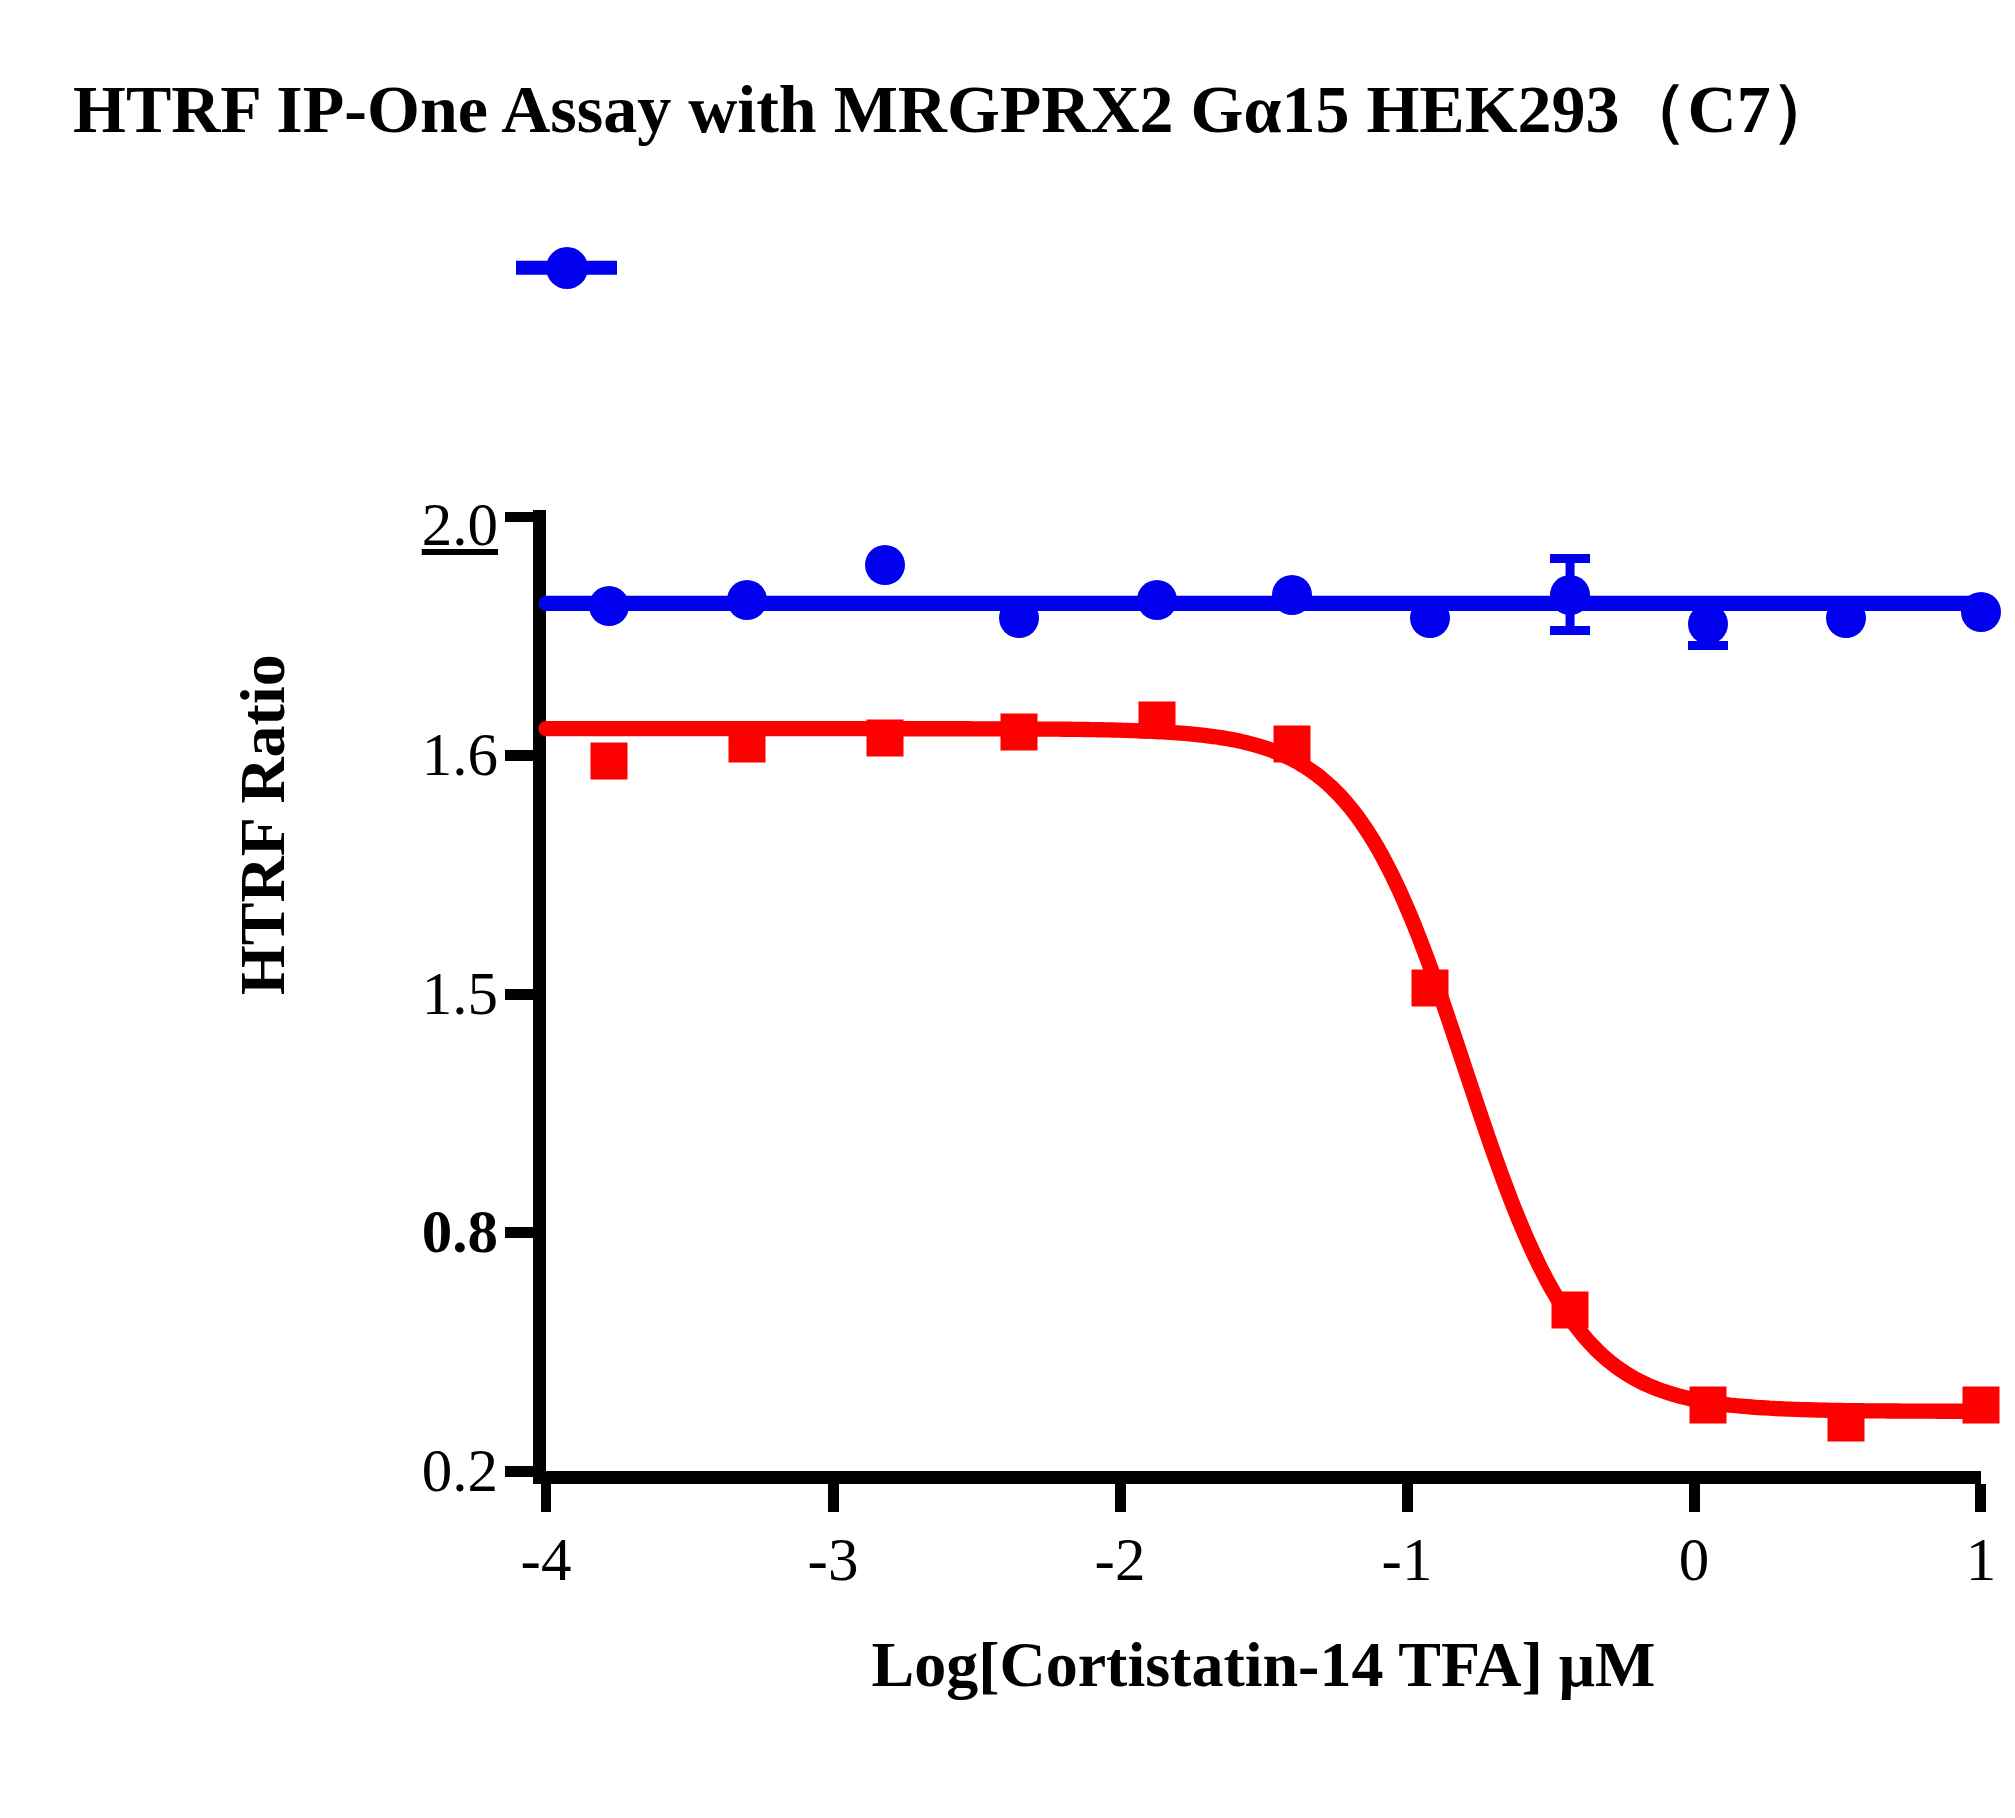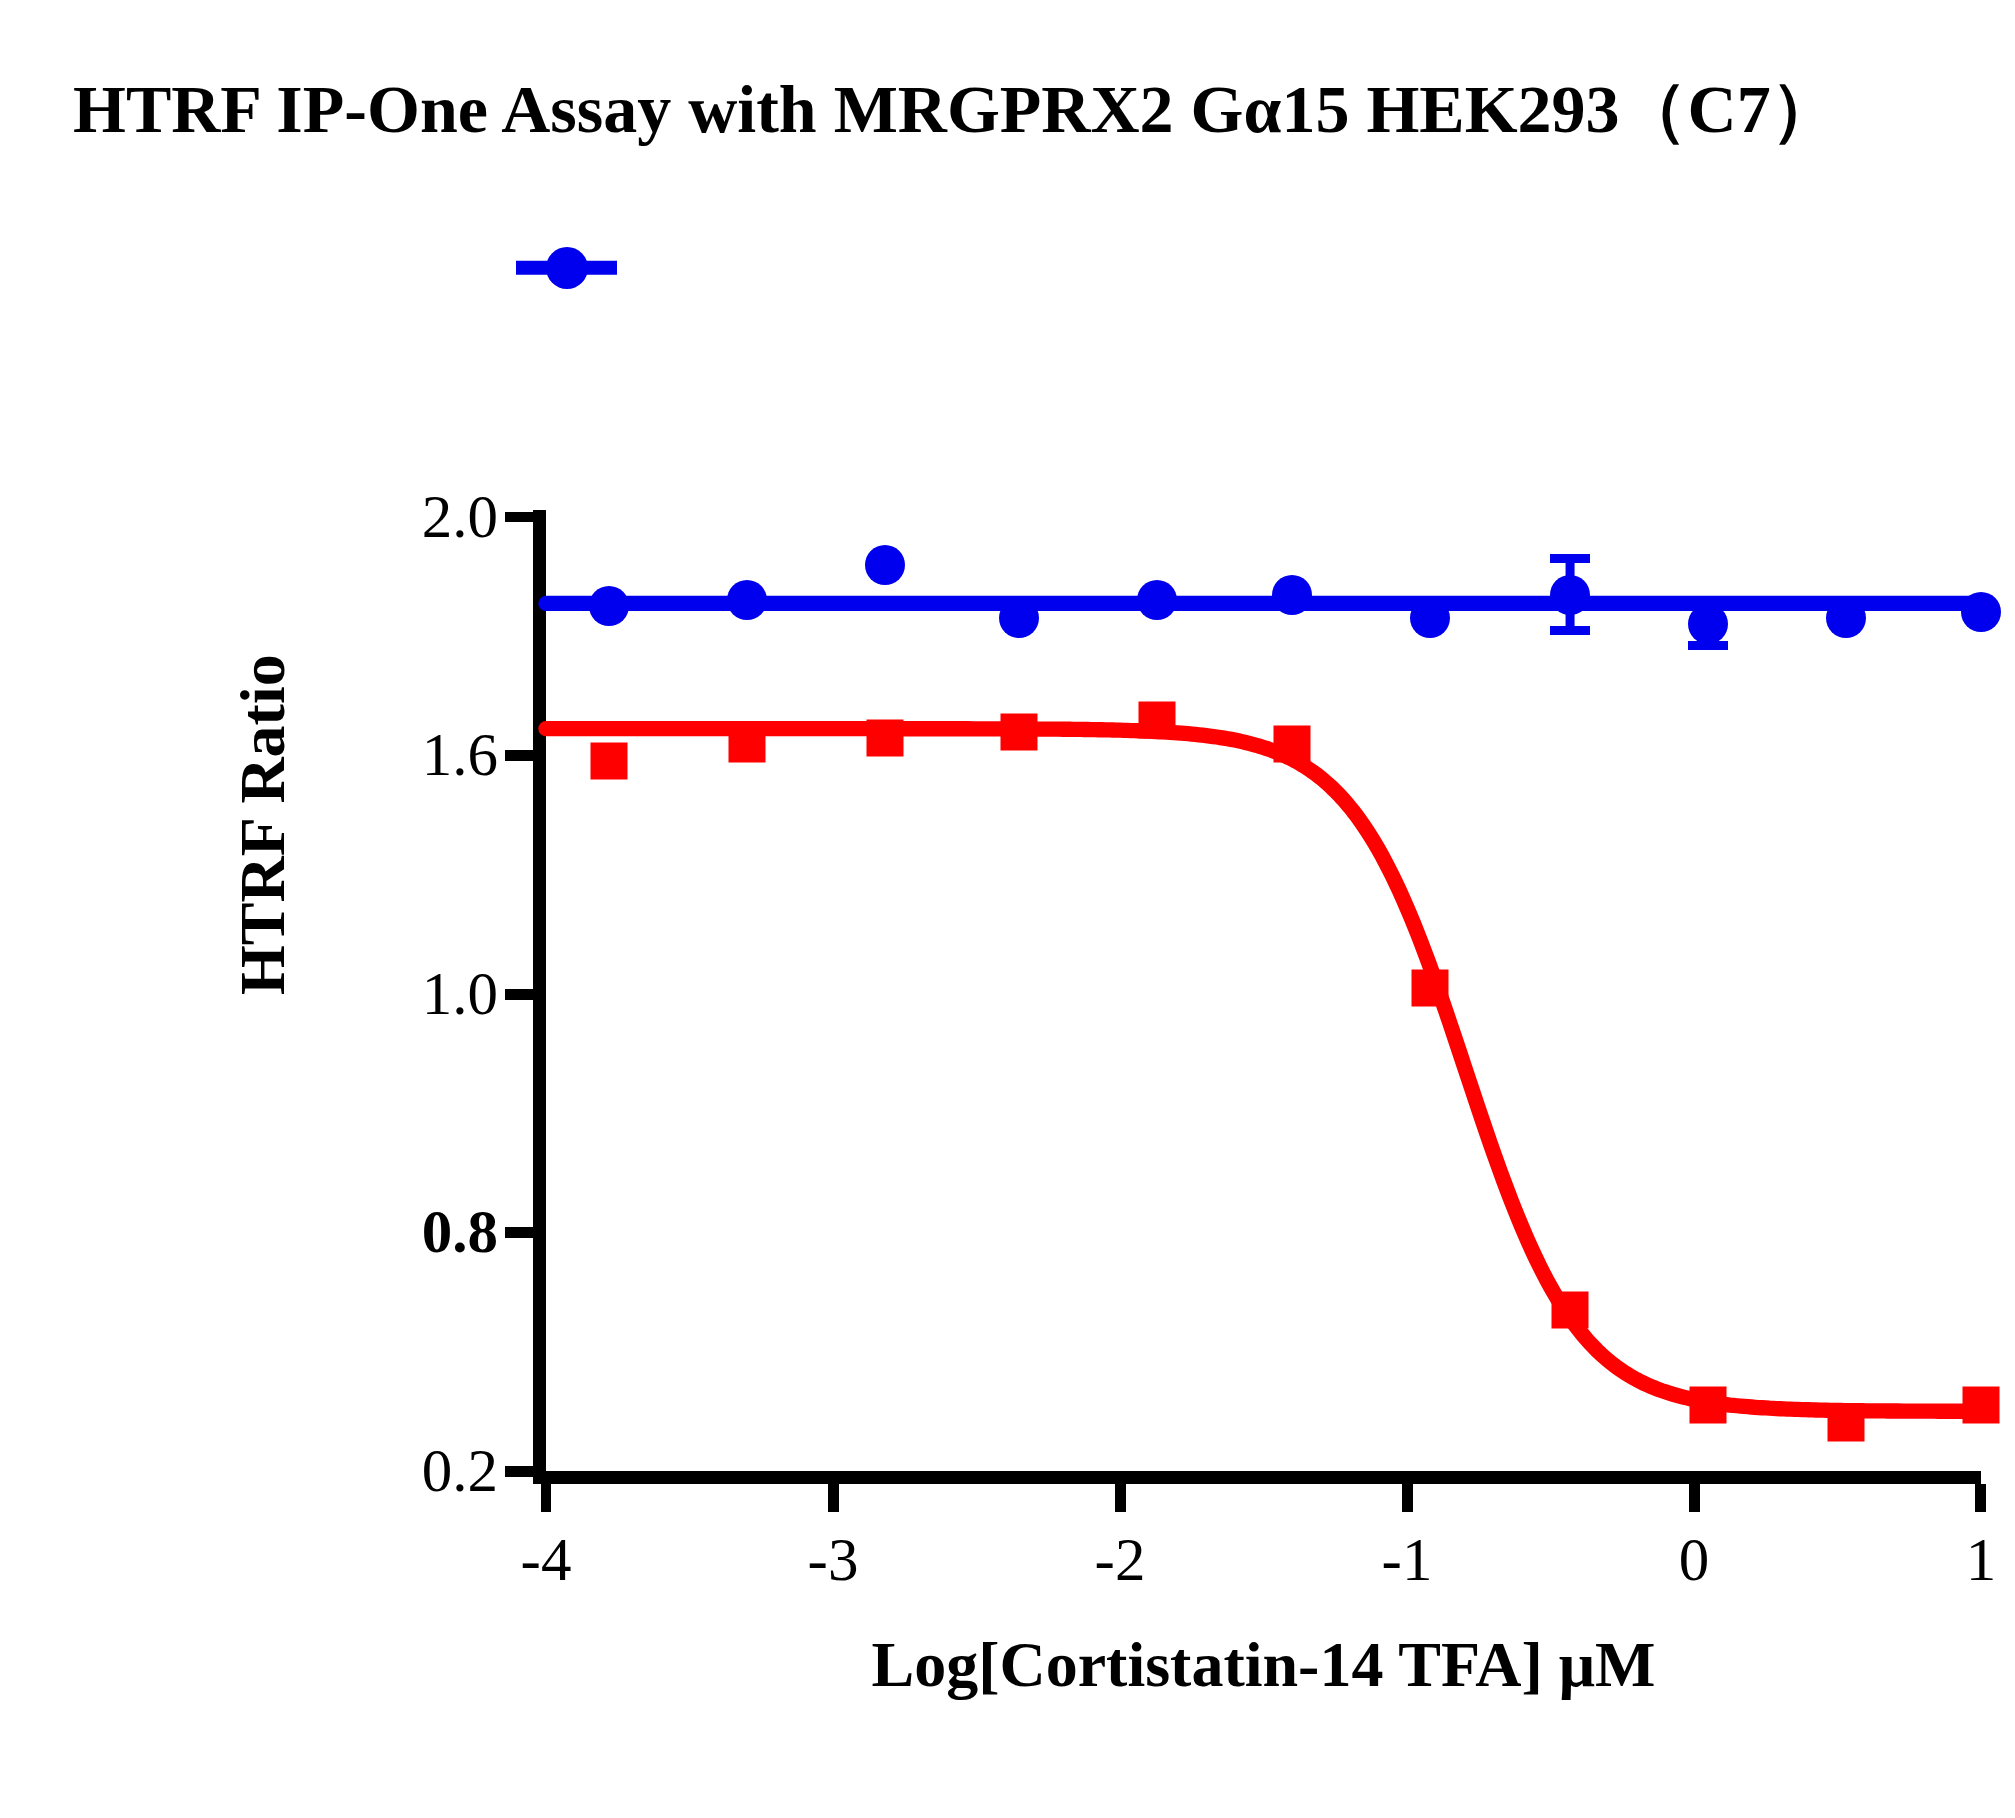--- a/index.html
+++ b/index.html
@@ -82,23 +82,23 @@
         <div class="tick-x" style="left: -5.2px;"></div>
         <div class="tick-x" style="left: 282px;"></div>
         <div class="tick-x" style="left: 569px;"></div>
         <div class="tick-x" style="left: 856px;"></div>
         <div class="tick-x" style="left: 1143px;"></div>
         <div class="tick-x" style="left: 1429px;"></div>
       </div>
     <div id="labels-y">
         <div class="ylab" style="top: 954px;">0.2</div>
         <div class="ylab" style="top: 715px; font-weight: bold;">0.8</div>
-        <div class="ylab" style="top: 477px;">1.0</div>
+        <div class="ylab" style="top: 477px;">1.5</div>
         <div class="ylab" style="top: 238px; text-align: right;">1.6</div>
-        <div class="ylab" style="top: 0px;">2.0</div>
+        <div class="ylab" style="top: 8px; text-decoration: underline;">2.0</div>
       </div>
     <div id="labels-x">
         <div class="xlab" style="left: 0px;">-4</div>
         <div class="xlab" style="left: 287px;">-3</div>
         <div class="xlab" style="left: 574px;">-2</div>
         <div class="xlab" style="left: 861px;">-1</div>
         <div class="xlab" style="left: 1148px;">0</div>
         <div class="xlab" style="left: 1435px;">1</div>
       </div>
     <div id="markers">

